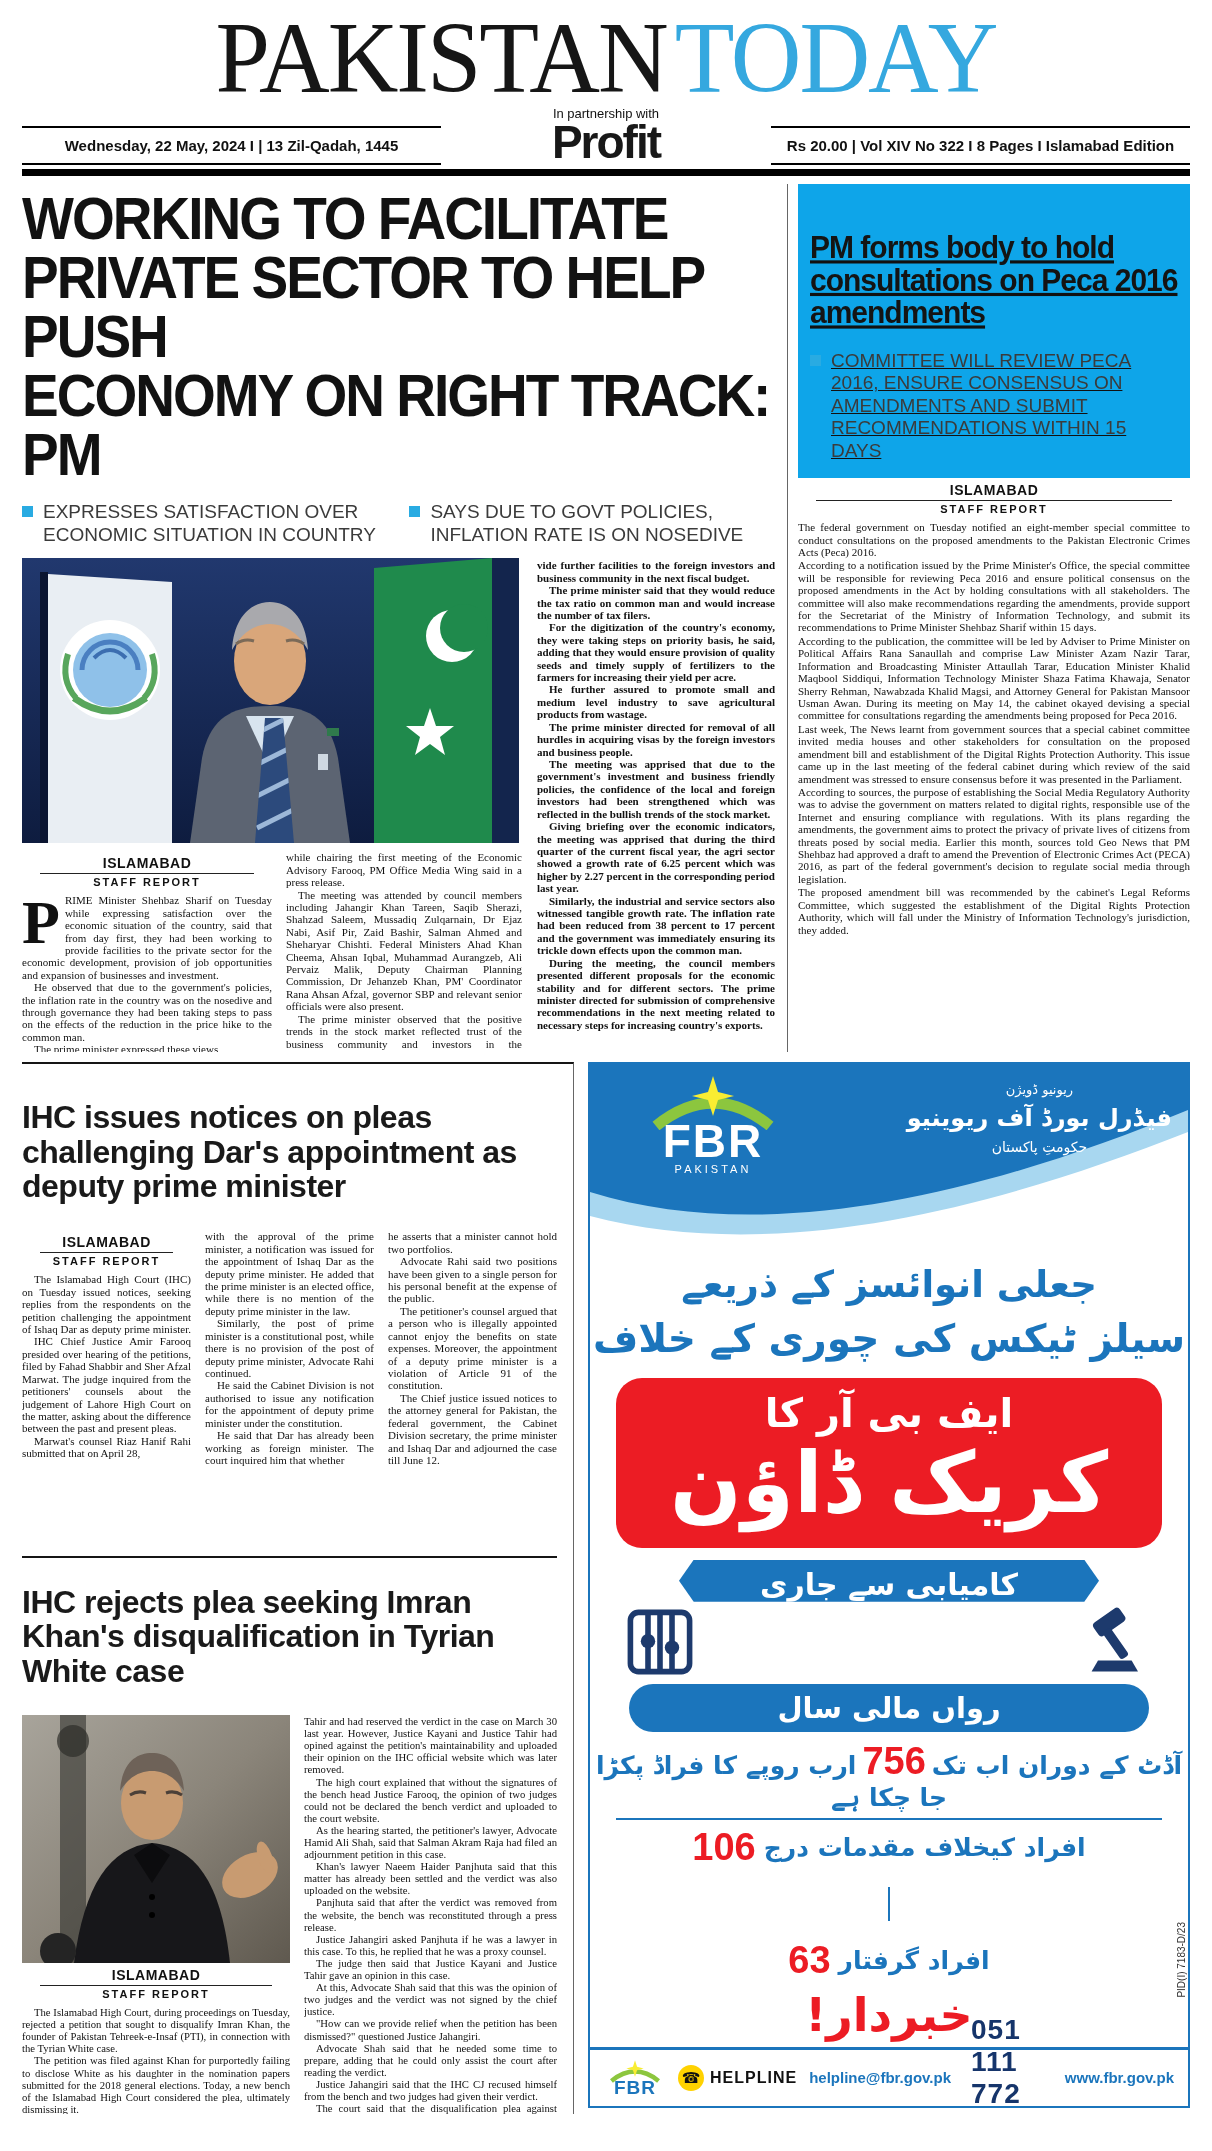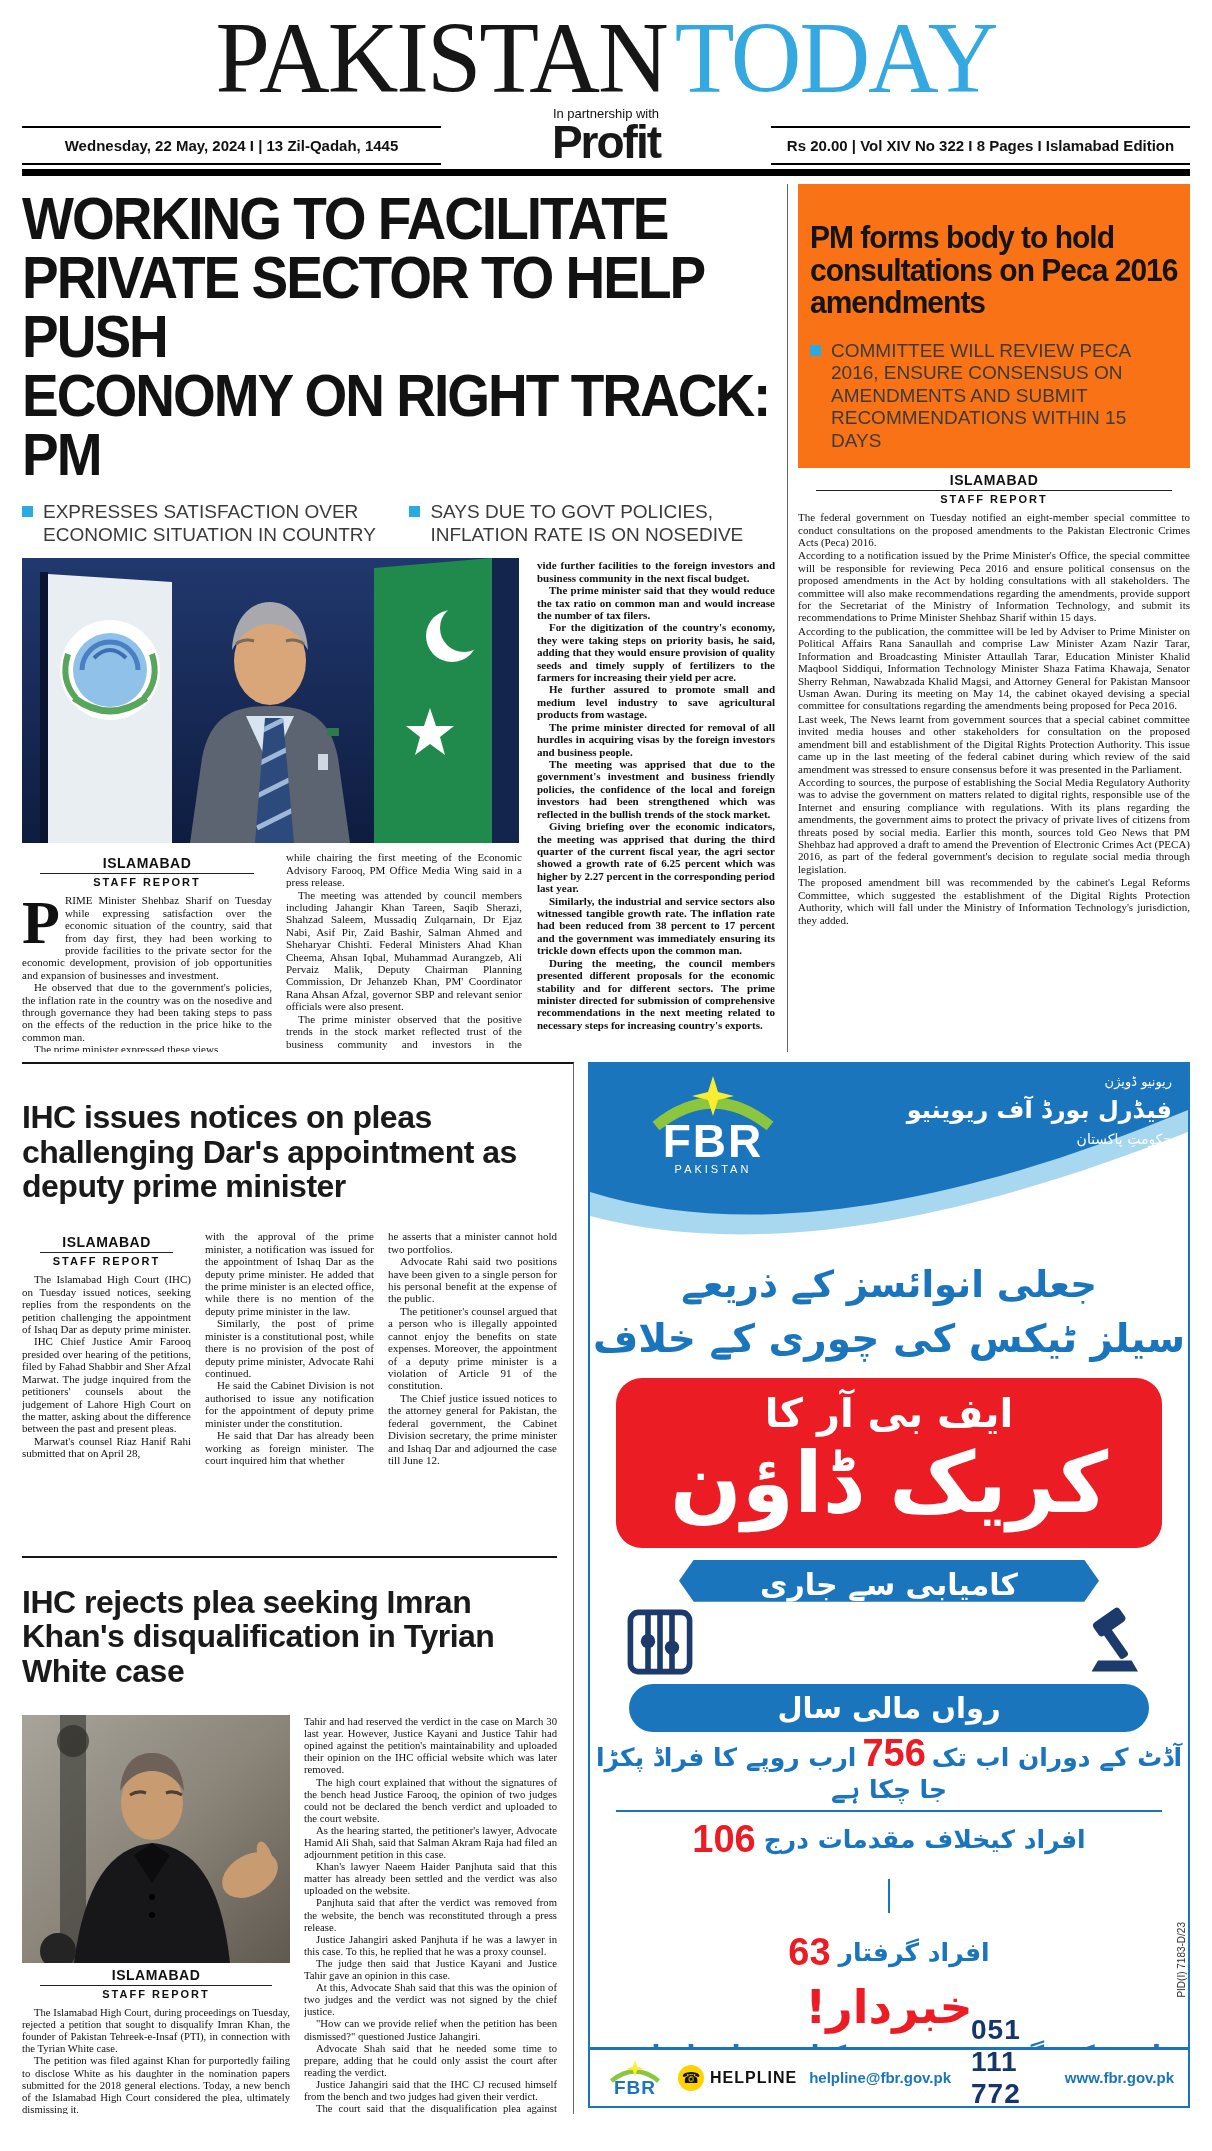--- a/index.html
+++ b/index.html
@@ -38,21 +38,21 @@
   .bullet-sq{flex:0 0 11px;width:11px;height:11px;background:#29ABE2;margin-top:5px;}
   .bullet-text{font-family:"Liberation Sans",sans-serif;font-size:19px;line-height:1.18;color:#3b3b3b;}
   .lead-body{position:relative;height:548px;}
   .photo-wrap{position:absolute;left:0;top:0;width:497px;height:285px;overflow:hidden;}
   .photo-wrap svg{display:block;}
   .colA{position:absolute;left:0;top:293px;width:250px;height:252px;overflow:hidden;}
   .colB{position:absolute;left:264px;top:293px;width:236px;height:252px;overflow:hidden;}
   .colC{position:absolute;right:0;top:1px;width:238px;height:545px;overflow:hidden;font-weight:bold;}
 
   .peca-zone{flex:0 0 392px;border-left:1px solid #666;padding-left:10px;box-sizing:content-box;}
-  .peca-box{background:#f97316;padding:14px 12px 16px 12px;}
+  .peca-box{background:#0ea5e9;padding:24px 12px 16px 12px;text-decoration:underline;}
   .peca-headline{font-family:"Liberation Sans",sans-serif;font-weight:700;font-size:30px;line-height:1.03;letter-spacing:-1px;color:#141414;transform:scaleY(1.05);transform-origin:top left;}
   .peca-bullet{display:flex;gap:10px;margin-top:16px;}
   .peca-bullet .bullet-text{font-size:19px;}
   .peca-body{margin-top:4px;height:560px;overflow:hidden;}
   .peca-body p{text-indent:0;margin-bottom:1px;}
 
   
   .bottom-zone{display:flex;gap:14px;margin-top:10px;height:1052px;overflow:hidden;}
   .left-stories{flex:1 1 auto;min-width:0;border-top:2px solid #151515;border-right:1px solid #666;padding:10px 16px 0 0;}
   .story-headline{font-family:"Liberation Sans",sans-serif;font-weight:700;font-size:32px;line-height:1.08;letter-spacing:-.5px;color:#1a1a1a;}
@@ -65,37 +65,37 @@
   .tyrian-col1{height:212px;overflow:hidden;font-size:10.7px;}
   .tyrian-col2{flex:1;min-width:0;font-size:10.7px;height:510px;overflow:hidden;}
 
   
   .fbr-ad{flex:0 0 602px;border:2px solid #1B75BC;position:relative;height:1046px;box-sizing:border-box;background:#fff;overflow:hidden;font-family:"DejaVu Sans",sans-serif;}
   .ad-header{position:relative;height:190px;}
   .ad-header svg.swoosh{position:absolute;inset:0;}
   .fbr-logo{position:absolute;left:48px;top:10px;text-align:center;color:#fff;}
   .fbr-logo .logo-text{font-family:"Liberation Sans",sans-serif;font-size:46px;font-weight:700;letter-spacing:2px;line-height:.95;margin-top:-14px;}
   .fbr-logo .logo-sub{font-family:"Liberation Sans",sans-serif;font-size:11px;letter-spacing:3px;}
-  .ad-header-urdu{position:absolute;right:16px;top:8px;direction:rtl;text-align:right;color:#fff;line-height:1.55;}
+  .ad-header-urdu{position:absolute;right:16px;top:16px;direction:rtl;text-align:center;color:#fff;line-height:1.55;}
   .ad-header-urdu .u-small{font-size:13px;}
   .ad-header-urdu .u-main{font-size:24px;font-weight:700;}
   .ad-header-urdu .u-sub{font-size:14px;}
   .ad-tagline{text-align:center;color:#1B75BC;font-weight:700;direction:rtl;margin-top:4px;line-height:1.45;}
   .ad-tagline .t1{font-size:37px;}
   .ad-tagline .t2{font-size:39px;}
   .ad-redbox{width:530px;margin:10px auto 0 auto;background:#EC1C24;border-radius:26px;color:#fff;text-align:center;padding:12px 8px 18px 8px;direction:rtl;}
   .ad-redbox .r1{font-size:40px;font-weight:700;}
   .ad-redbox .r2{font-size:84px;font-weight:700;line-height:1.12;}
   .ribbon{background:#1B75BC;color:#fff;text-align:center;font-weight:700;direction:rtl;}
   .ad-ribbon1{width:420px;height:42px;line-height:50px;font-size:30px;margin:12px auto 0 auto;clip-path:polygon(0 50%,3.5% 0,96.5% 0,100% 50%,96.5% 100%,3.5% 100%);}
   .ad-icons{position:relative;height:76px;margin-top:4px;}
   .ad-icons .left-ic{position:absolute;left:34px;top:0;}
   .ad-icons .right-ic{position:absolute;right:34px;top:0;}
   .ad-fiscal{width:520px;height:48px;line-height:48px;border-radius:24px;background:#1B75BC;color:#fff;text-align:center;font-size:29px;font-weight:700;margin:2px auto 0 auto;direction:rtl;}
-  .ad-stat1{text-align:center;direction:rtl;color:#1B75BC;font-weight:700;font-size:25px;}
+  .ad-stat1{text-align:center;direction:rtl;color:#1B75BC;font-weight:700;font-size:25px;margin-top:8px;}
   .ad-stat1 .num{color:#EC1C24;font-size:38px;font-family:"Liberation Sans",sans-serif;padding:0 6px;}
   .ad-div{border:0;border-top:2px solid #1B75BC;margin:6px 26px;}
   .ad-stats2{display:flex;justify-content:flex-end;align-items:center;gap:18px;flex-direction:column;}
   .stat-pair{display:flex;align-items:center;gap:8px;}
   .stat-pair .num{color:#EC1C24;font-size:38px;font-weight:700;font-family:"Liberation Sans",sans-serif;}
   .stat-pair .txt{color:#1B75BC;font-size:25px;font-weight:700;direction:rtl;}
   .stat-sep{width:2px;height:34px;background:#1B75BC;}
   .ad-warning{text-align:center;color:#EC1C24;font-size:46px;font-weight:700;direction:rtl;margin-top:6px;}
   .ad-message{text-align:center;color:#1B75BC;font-size:26px;font-weight:700;direction:rtl;line-height:1.5;margin-top:2px;}
   .ad-helpline{position:absolute;left:0;right:0;bottom:0;height:56px;border-top:3px solid #1B75BC;background:#fff;display:flex;align-items:center;gap:12px;padding:0 14px;}

